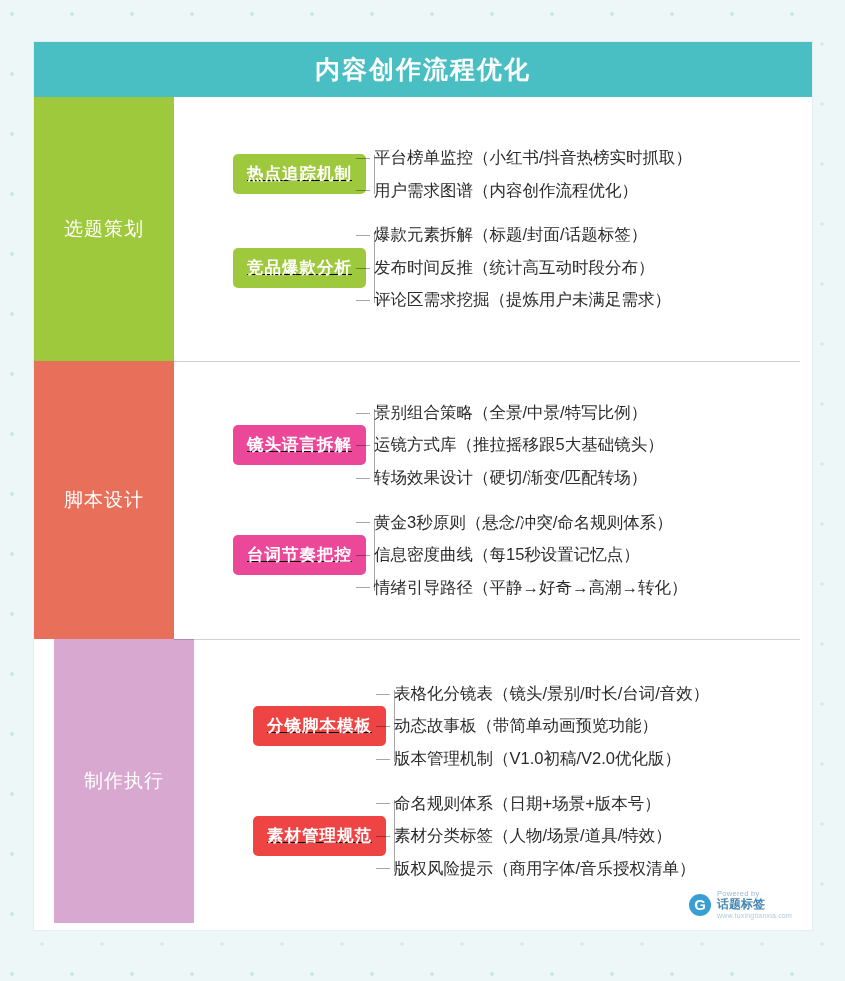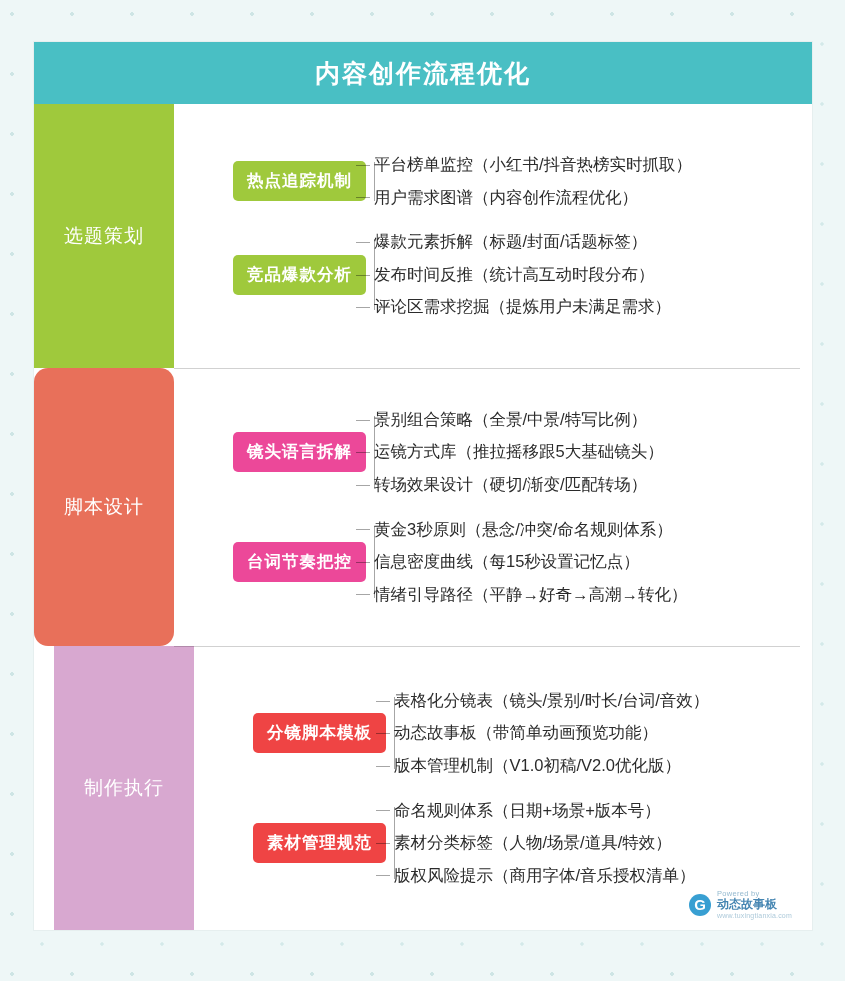--- a/index.html
+++ b/index.html
@@ -28,21 +28,21 @@
     position: absolute;
     left: 34px;
     top: 42px;
     width: 778px;
     height: 888px;
     background: #ffffff;
     box-shadow: 0 0 0 1px rgba(0,0,0,0.03);
     overflow: hidden;
   }
   .chart-title {
-    height: 62px;
+    height: 55px;
     background: #49bfc4;
     color: #ffffff;
     font-size: 25px;
     font-weight: bold;
     letter-spacing: 2px;
     display: flex;
     align-items: center;
     justify-content: center;
   }
   .section {
@@ -84,20 +84,21 @@
     position: relative;
     padding: 6px 0;
   }
   .group-tag-wrap {
     width: 200px;
     flex: 0 0 200px;
     display: flex;
     justify-content: flex-end;
     padding-right: 8px;
     box-sizing: border-box;
+    text-decoration: underline;
   }
   .group-tag {
     color: #ffffff;
     font-size: 16.5px;
     font-weight: bold;
     letter-spacing: 1px;
     border-radius: 5px;
     padding: 9px 14px;
     white-space: nowrap;
   }
@@ -129,21 +130,21 @@
     left: -18px;
     top: 50%;
     width: 14px;
     height: 1px;
     background: rgba(0,0,0,0.35);
   }
   
   .sec-1 .sec-label { background: #9fc93c; }
   .sec-1 .sec-body  { background: #ffffff; }
   .sec-1 .group-tag { background: #9fc93c; }
-  .sec-2 .sec-label { background: #e8705a; border-radius: 14px; }
+  .sec-2 .sec-label { background: #e8705a; }
   .sec-2 .group-tag { background: #ec4899; }
   .sec-3 .sec-label { background: #d8a8d0; margin-left: 20px; }
   .sec-3 .group-tag { background: #ef4444; }
 
   .sec-1 { height: 264px; }
   .sec-2 { height: 278px; }
   .sec-3 { height: 284px; }
 
   .watermark {
     position: absolute;
@@ -266,18 +267,18 @@
           <div class="item">版权风险提示（商用字体/音乐授权清单）</div>
         </div>
       </div>
     </div>
   </div>
 
   <div class="watermark">
     <div class="wm-badge">G</div>
     <div class="wm-text">
       <div class="wm-top">Powered by</div>
-      <div class="wm-main">动态故事板</div>
+      <div class="wm-main">话题标签</div>
       <div class="wm-sub">www.tuxingtianxia.com</div>
     </div>
   </div>
 
 </div>
 
 </body></html>

